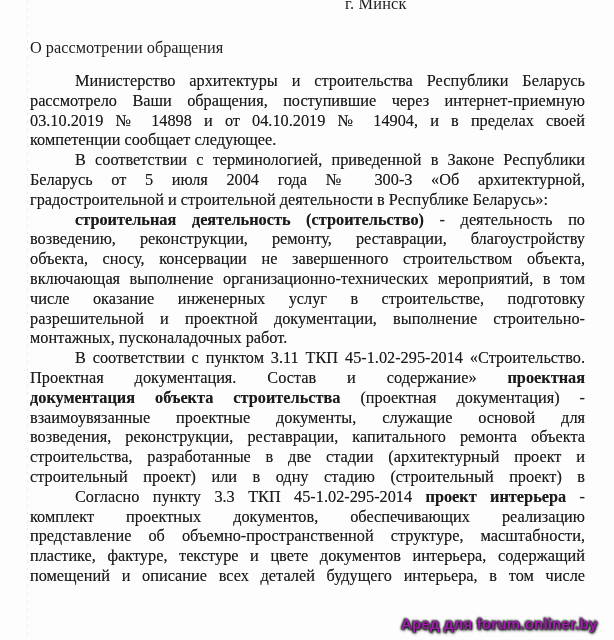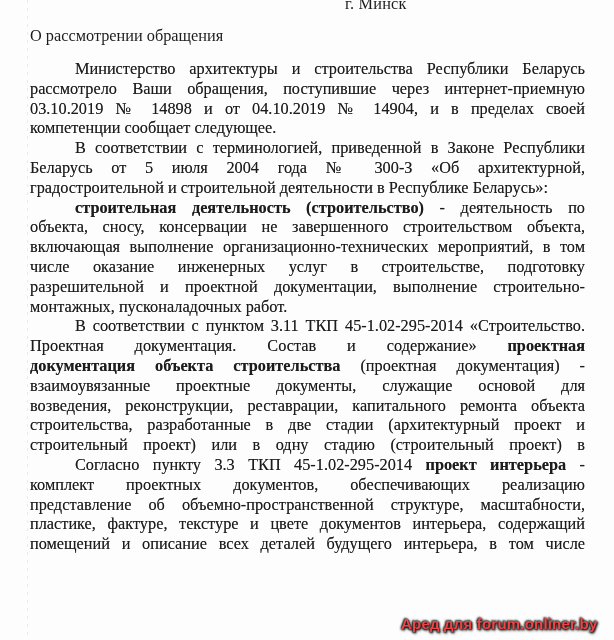--- a/index.html
+++ b/index.html
@@ -27,21 +27,21 @@
     pointer-events: none;
   }
   .city {
     margin: -5px 0 0 345px;
     font-size: 16.3px;
     line-height: 17px;
     letter-spacing: .2px;
     white-space: nowrap;
   }
   .subject {
-    margin: 14px 0 0 30px;
+    margin: 26px 0 0 30px;
     font-size: 16.3px;
     line-height: 20px;
   }
   .content {
     margin: 13px 29px 9px 30px;
     width: 555px;
   }
   .line {
     font-size: 16.3px;
     line-height: 19.8px;
@@ -53,21 +53,21 @@
   .line.indent { text-indent: 45px; }
   .line.para-end { text-align-last: left; }
   .bold { font-weight: 700; }
   .watermark {
     position: absolute;
     left: 401px; top: 614px;
     font-family: "Liberation Sans", "DejaVu Sans", sans-serif;
     font-weight: 700;
     font-size: 15px;
     line-height: 20px;
-    color: #ef4444;
+    color: #a21caf;
     letter-spacing: .2px;
     white-space: nowrap;
     text-shadow:
       0 0 2px #1e1e1e,
       1px 1px 2px #101010,
       -1px -1px 2px rgba(45,45,45,.85),
       1px 2px 3px rgba(0,0,0,.55),
       -1px 1px 2px rgba(30,30,30,.7);
   }
 </style>
@@ -83,20 +83,21 @@
 
   <div class="content">
       <div class="line indent"><span>Министерство архитектуры и строительства Республики Беларусь</span></div>
       <div class="line"><span>рассмотрело Ваши обращения, поступившие через интернет-приемную</span></div>
       <div class="line"><span>03.10.2019 № 14898 и от 04.10.2019 № 14904, и в пределах своей</span></div>
       <div class="line para-end"><span>компетенции сообщает следующее.</span></div>
       <div class="line indent"><span>В соответствии с терминологией, приведенной в Законе Республики</span></div>
       <div class="line"><span>Беларусь от 5 июля 2004 года № 300-З «Об архитектурной,</span></div>
       <div class="line para-end"><span>градостроительной и строительной деятельности в Республике Беларусь»:</span></div>
       <div class="line indent"><span class="bold">строительная деятельность (строительство)</span><span> - деятельность по</span></div>
+      <div class="line"><span>возведению, реконструкции, ремонту, реставрации, благоустройству</span></div>
       <div class="line"><span>объекта, сносу, консервации не завершенного строительством объекта,</span></div>
       <div class="line"><span>включающая выполнение организационно-технических мероприятий, в том</span></div>
       <div class="line"><span>числе оказание инженерных услуг в строительстве, подготовку</span></div>
       <div class="line"><span>разрешительной и проектной документации, выполнение строительно-</span></div>
       <div class="line para-end"><span>монтажных, пусконаладочных работ.</span></div>
       <div class="line indent"><span>В соответствии с пунктом 3.11 ТКП 45-1.02-295-2014 «Строительство.</span></div>
       <div class="line"><span>Проектная документация. Состав и содержание» </span><span class="bold">проектная</span></div>
       <div class="line"><span class="bold">документация объекта строительства</span><span> (проектная документация) -</span></div>
       <div class="line"><span>взаимоувязанные проектные документы, служащие основой для</span></div>
       <div class="line"><span>возведения, реконструкции, реставрации, капитального ремонта объекта</span></div>

